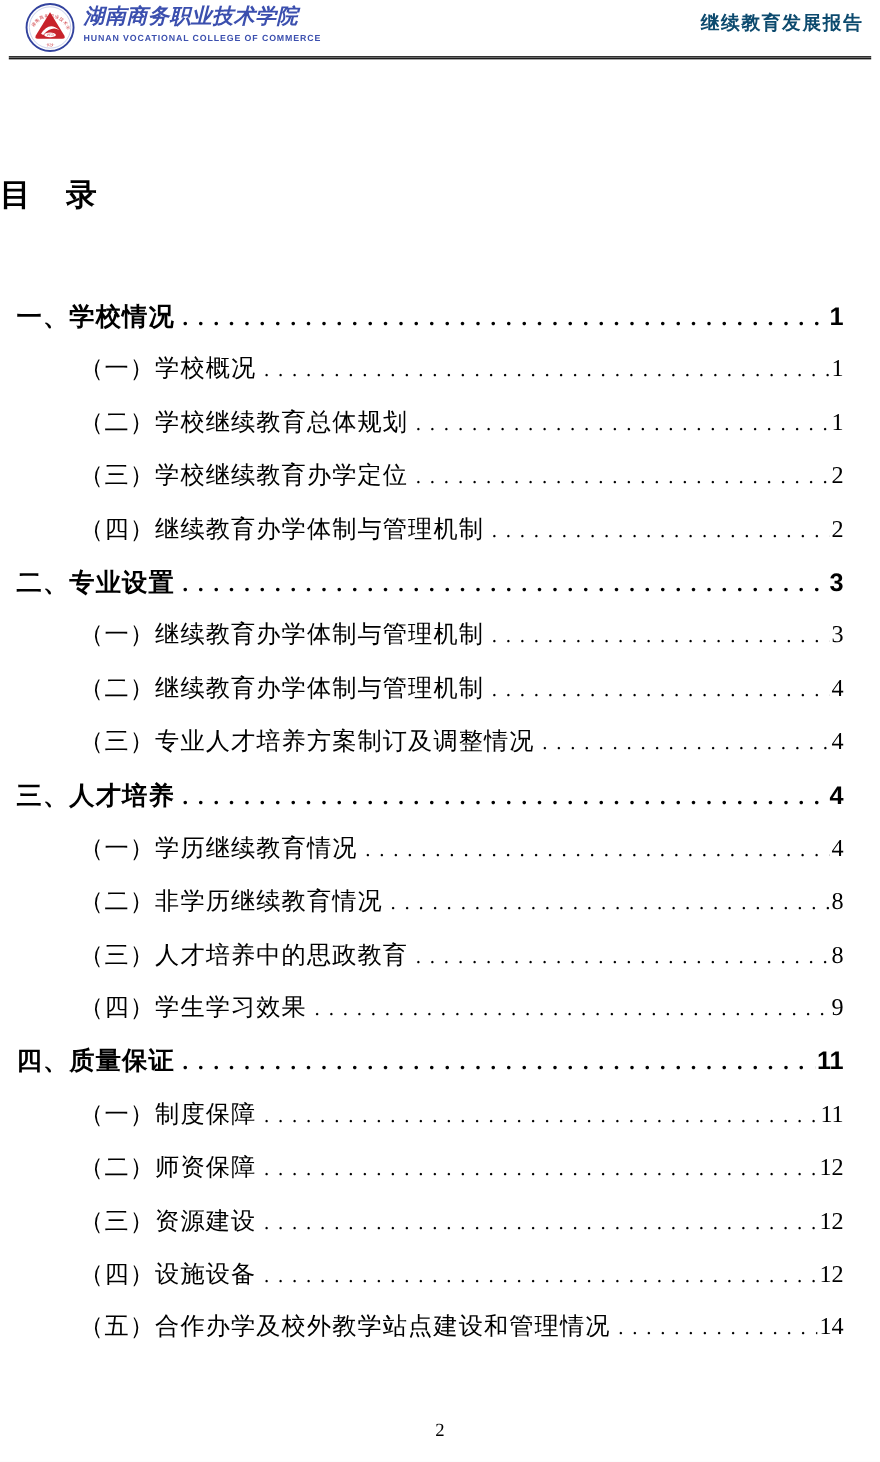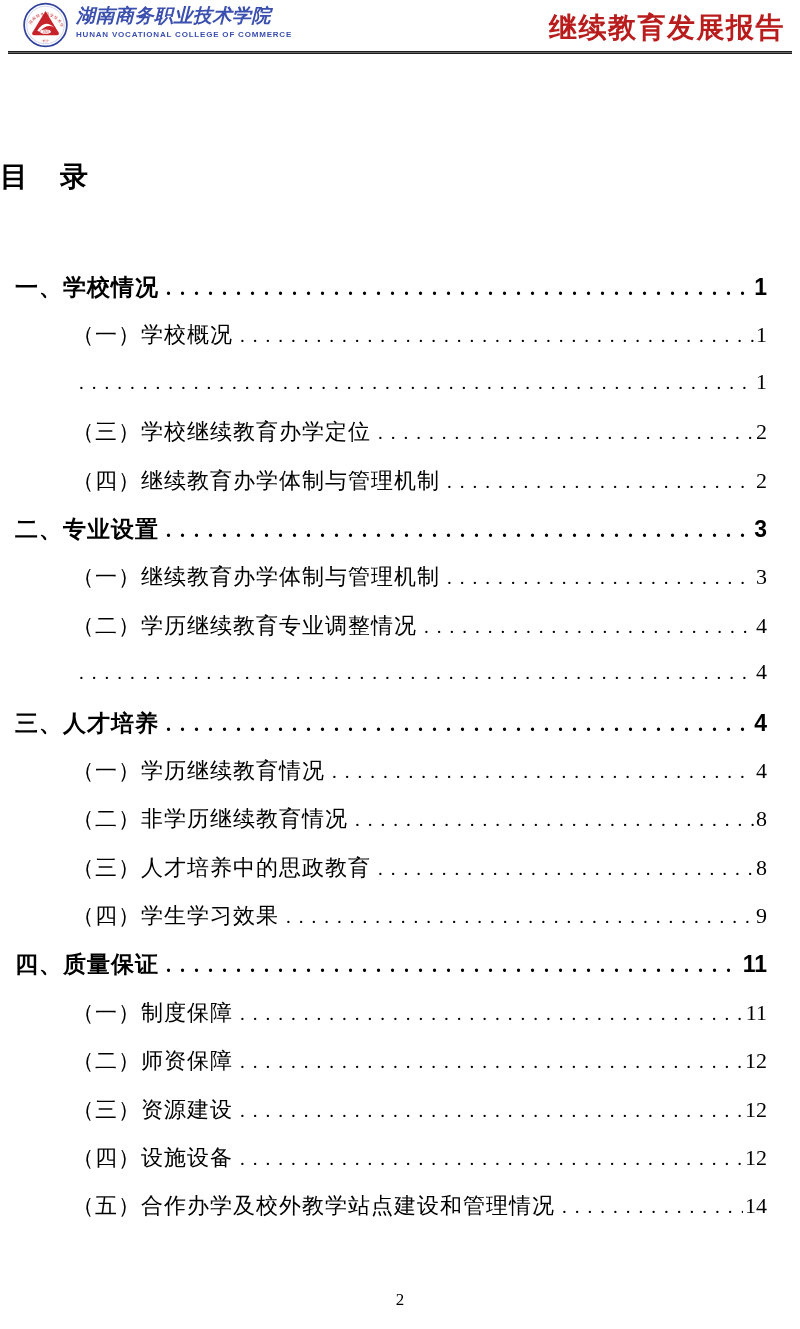--- a/index.html
+++ b/index.html
@@ -16,22 +16,22 @@
   .school-cn {
     font-family:"Liberation Serif", serif; font-style:italic; font-weight:bold;
     font-size:19px; line-height:22px; color:#3b4fae; letter-spacing:0.5px; white-space:nowrap;
   }
   .school-en {
     font-family:"Liberation Sans", sans-serif; font-weight:bold;
     font-size:8px; color:#3b4fae; letter-spacing:0.8px; margin-top:3px; white-space:nowrap;
   }
   .report-title {
     position:absolute; right:15px; top:9px;
-    font-family:"Liberation Serif", serif; font-weight:bold; font-size:28px;
-    color:#b91c1c; letter-spacing:1.5px; white-space:nowrap;margin-left:16px;
+    font-family:"Liberation Serif", serif; font-weight:bold; font-size:17px;
+    color:#0c4a6e; letter-spacing:1.5px; white-space:nowrap;margin-left:16px;
   }
   .header-rule {
     position:absolute; left:8px; right:8px; top:51px; height:3px;
     background:linear-gradient(to bottom,#1a1a1a 0 30%,#6a6a6a 30% 65%,#1a1a1a 65% 100%);
   }
 
   
   .doc-title {
     position:absolute; top:158px; left:0; width:100%; 
     font-family:"Liberation Serif", serif; font-weight:bold; font-size:28px;
@@ -101,20 +101,21 @@
         <span class="toc-label">一、学校情况</span>
         <span class="toc-dots">......................................................................................................................................................</span>
         <span class="toc-page">1</span>
       </div>
       <div class="toc-row level2">
         <span class="toc-label">（一）学校概况</span>
         <span class="toc-dots">......................................................................................................................................................</span>
         <span class="toc-page">1</span>
       </div>
       <div class="toc-row level2">
+        <span class="toc-label">（二）学校继续教育总体规划</span>
         <span class="toc-dots">......................................................................................................................................................</span>
         <span class="toc-page">1</span>
       </div>
       <div class="toc-row level2">
         <span class="toc-label">（三）学校继续教育办学定位</span>
         <span class="toc-dots">......................................................................................................................................................</span>
         <span class="toc-page">2</span>
       </div>
       <div class="toc-row level2">
         <span class="toc-label">（四）继续教育办学体制与管理机制</span>
@@ -125,25 +126,26 @@
         <span class="toc-label">二、专业设置</span>
         <span class="toc-dots">......................................................................................................................................................</span>
         <span class="toc-page">3</span>
       </div>
       <div class="toc-row level2">
         <span class="toc-label">（一）继续教育办学体制与管理机制</span>
         <span class="toc-dots">......................................................................................................................................................</span>
         <span class="toc-page">3</span>
       </div>
       <div class="toc-row level2">
-        <span class="toc-label">（二）学历继续教育专业调整情况</span>
-        <span class="toc-dots">......................................................................................................................................................</span>
-        <span class="toc-page">4</span>
-      </div>
-      <div class="toc-row level2">
+        <span class="toc-label">（二）继续教育办学体制与管理机制</span>
+        <span class="toc-dots">......................................................................................................................................................</span>
+        <span class="toc-page">4</span>
+      </div>
+      <div class="toc-row level2">
+        <span class="toc-label">（三）专业人才培养方案制订及调整情况</span>
         <span class="toc-dots">......................................................................................................................................................</span>
         <span class="toc-page">4</span>
       </div>
       <div class="toc-row level1">
         <span class="toc-label">三、人才培养</span>
         <span class="toc-dots">......................................................................................................................................................</span>
         <span class="toc-page">4</span>
       </div>
       <div class="toc-row level2">
         <span class="toc-label">（一）学历继续教育情况</span>

